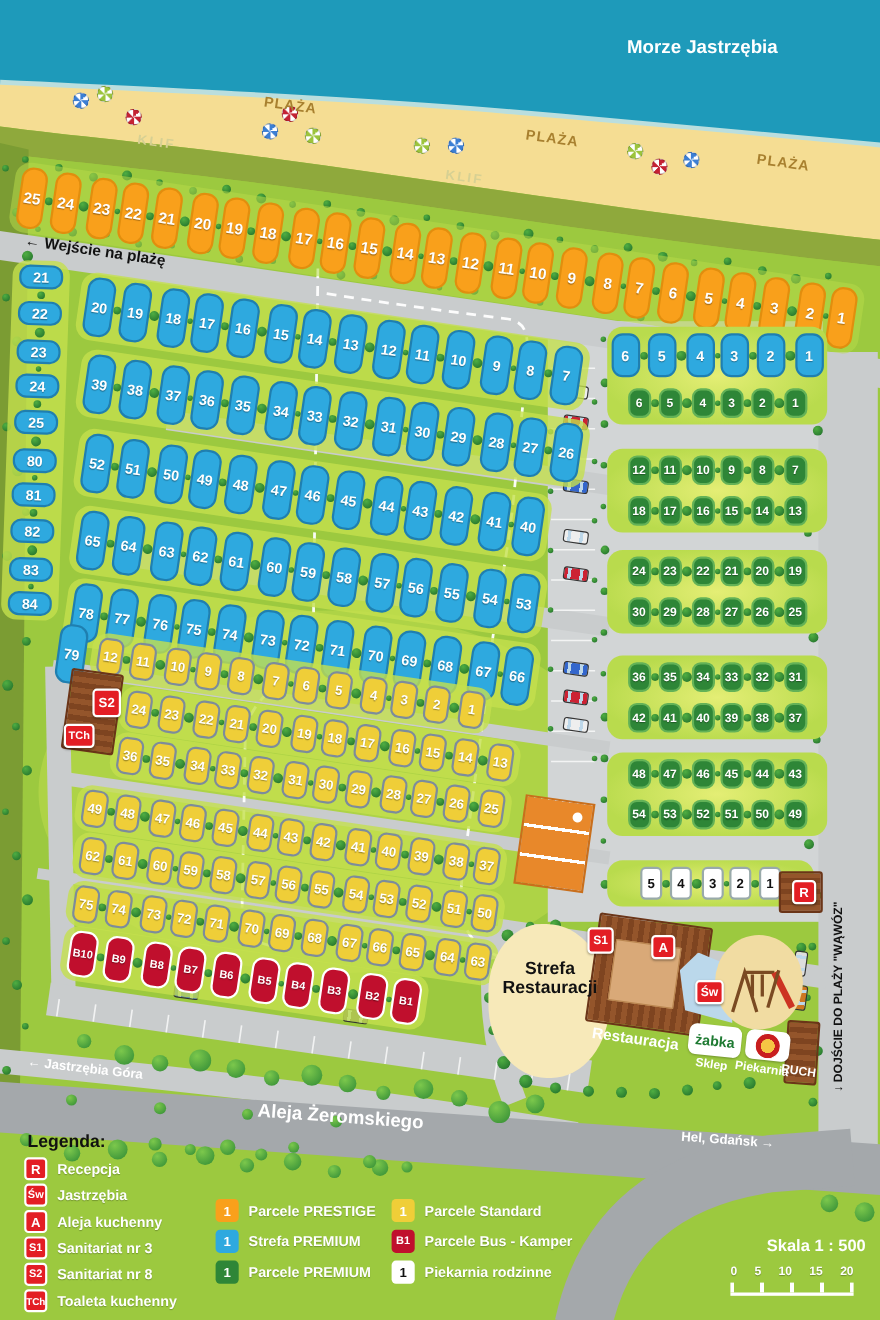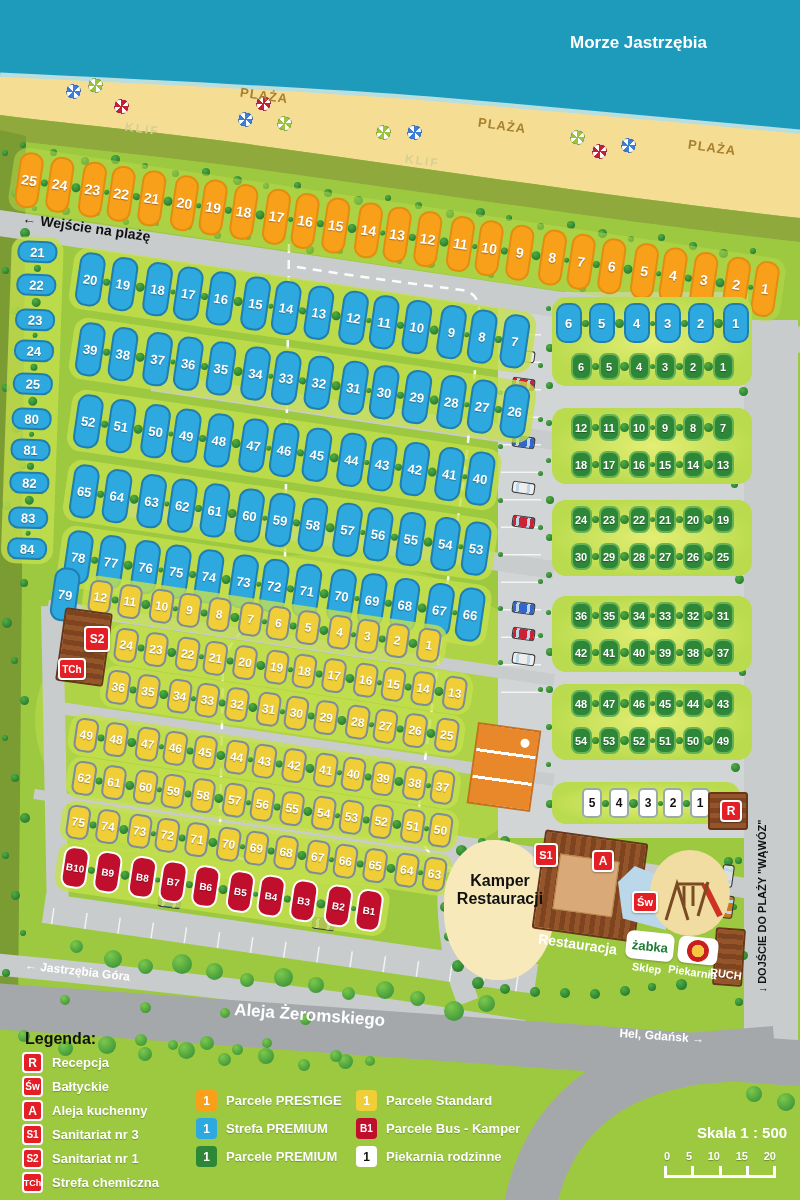--- a/index.html
+++ b/index.html
@@ -859,21 +859,21 @@
 
   <div class="bldg" style="left:60px;top:610px;width:48px;height:74px;transform:rotate(8deg);"></div>
   <div class="ficon" style="left:84px;top:626px;width:26px;height:26px;font-size:12px;">S2</div>
   <div class="ficon" style="left:58px;top:658px;width:28px;height:22px;font-size:10px;">TCh</div>
 
   <div class="bldg" style="left:708px;top:792px;width:40px;height:38px;"></div>
   <div class="ficon" style="left:720px;top:800px;width:22px;height:22px;font-size:12px;">R</div>
 
   <div class="blob" style="left:444px;top:840px;width:110px;height:140px;"></div>
   <div class="lbl" style="left:450px;top:872px;width:100px;color:#111;font-size:16px;text-align:center;white-space:normal;line-height:1.15;z-index:4;">
-    <div>Kamper</div>
+    <div>Strefa</div>
     <div>Restauracji</div>
   </div>
   <div class="bldg" style="left:538px;top:836px;width:104px;height:100px;transform:rotate(8deg);background:repeating-linear-gradient(90deg,#94552B 0 5px,#7E4420 5px 10px);">
     <div class="rest-inner"></div>
   </div>
   <div class="ficon" style="left:534px;top:843px;width:24px;height:24px;font-size:11px;">S1</div>
   <div class="ficon" style="left:592px;top:850px;width:22px;height:22px;font-size:12px;">A</div>
   <div class="swshape" style="left:618px;top:866px;width:48px;height:64px;"></div>
   <div class="ficon" style="left:632px;top:891px;width:26px;height:22px;font-size:11px;">Św</div>
   <div class="sand" style="left:650px;top:850px;width:80px;height:86px;"></div>
@@ -907,37 +907,37 @@
   <div class="lbl" style="left:672px;top:900px;width:180px;color:#111;font-size:11px;text-align:center;transform:rotate(-90deg);z-index:4;">↓ DOJŚCIE DO PLAŻY "WĄWÓZ"</div>
 
   <div class="lbl" style="left:25px;top:1030px;color:#111;font-size:16px;z-index:5;">Legenda:</div>
   <div class="legend-col" style="left:22px;top:1052px;">
       <div class="lrow">
         <span class="lic lic-red">R</span>
         <span class="llab">Recepcja</span>
       </div>
       <div class="lrow">
         <span class="lic lic-red" style="font-size: 10px;">Św</span>
-        <span class="llab">Bałtyckie</span>
+        <span class="llab">Jastrzębia</span>
       </div>
       <div class="lrow">
         <span class="lic lic-red">A</span>
         <span class="llab">Aleja kuchenny</span>
       </div>
       <div class="lrow">
         <span class="lic lic-red" style="font-size: 10px;">S1</span>
         <span class="llab">Sanitariat nr 3</span>
       </div>
       <div class="lrow">
         <span class="lic lic-red" style="font-size: 10px;">S2</span>
-        <span class="llab">Sanitariat nr 1</span>
+        <span class="llab">Sanitariat nr 8</span>
       </div>
       <div class="lrow">
         <span class="lic lic-red" style="font-size: 9px;">TCh</span>
-        <span class="llab">Strefa chemiczna</span>
+        <span class="llab">Toaleta kuchenny</span>
       </div>
     </div>
   <div class="legend-col types" style="left:196px;top:1090px;">
       <div class="lrow">
         <span class="lic lic-prestige">1</span>
         <span class="llab">Parcele PRESTIGE</span>
       </div>
       <div class="lrow">
         <span class="lic lic-premium">1</span>
         <span class="llab">Strefa PREMIUM</span>

